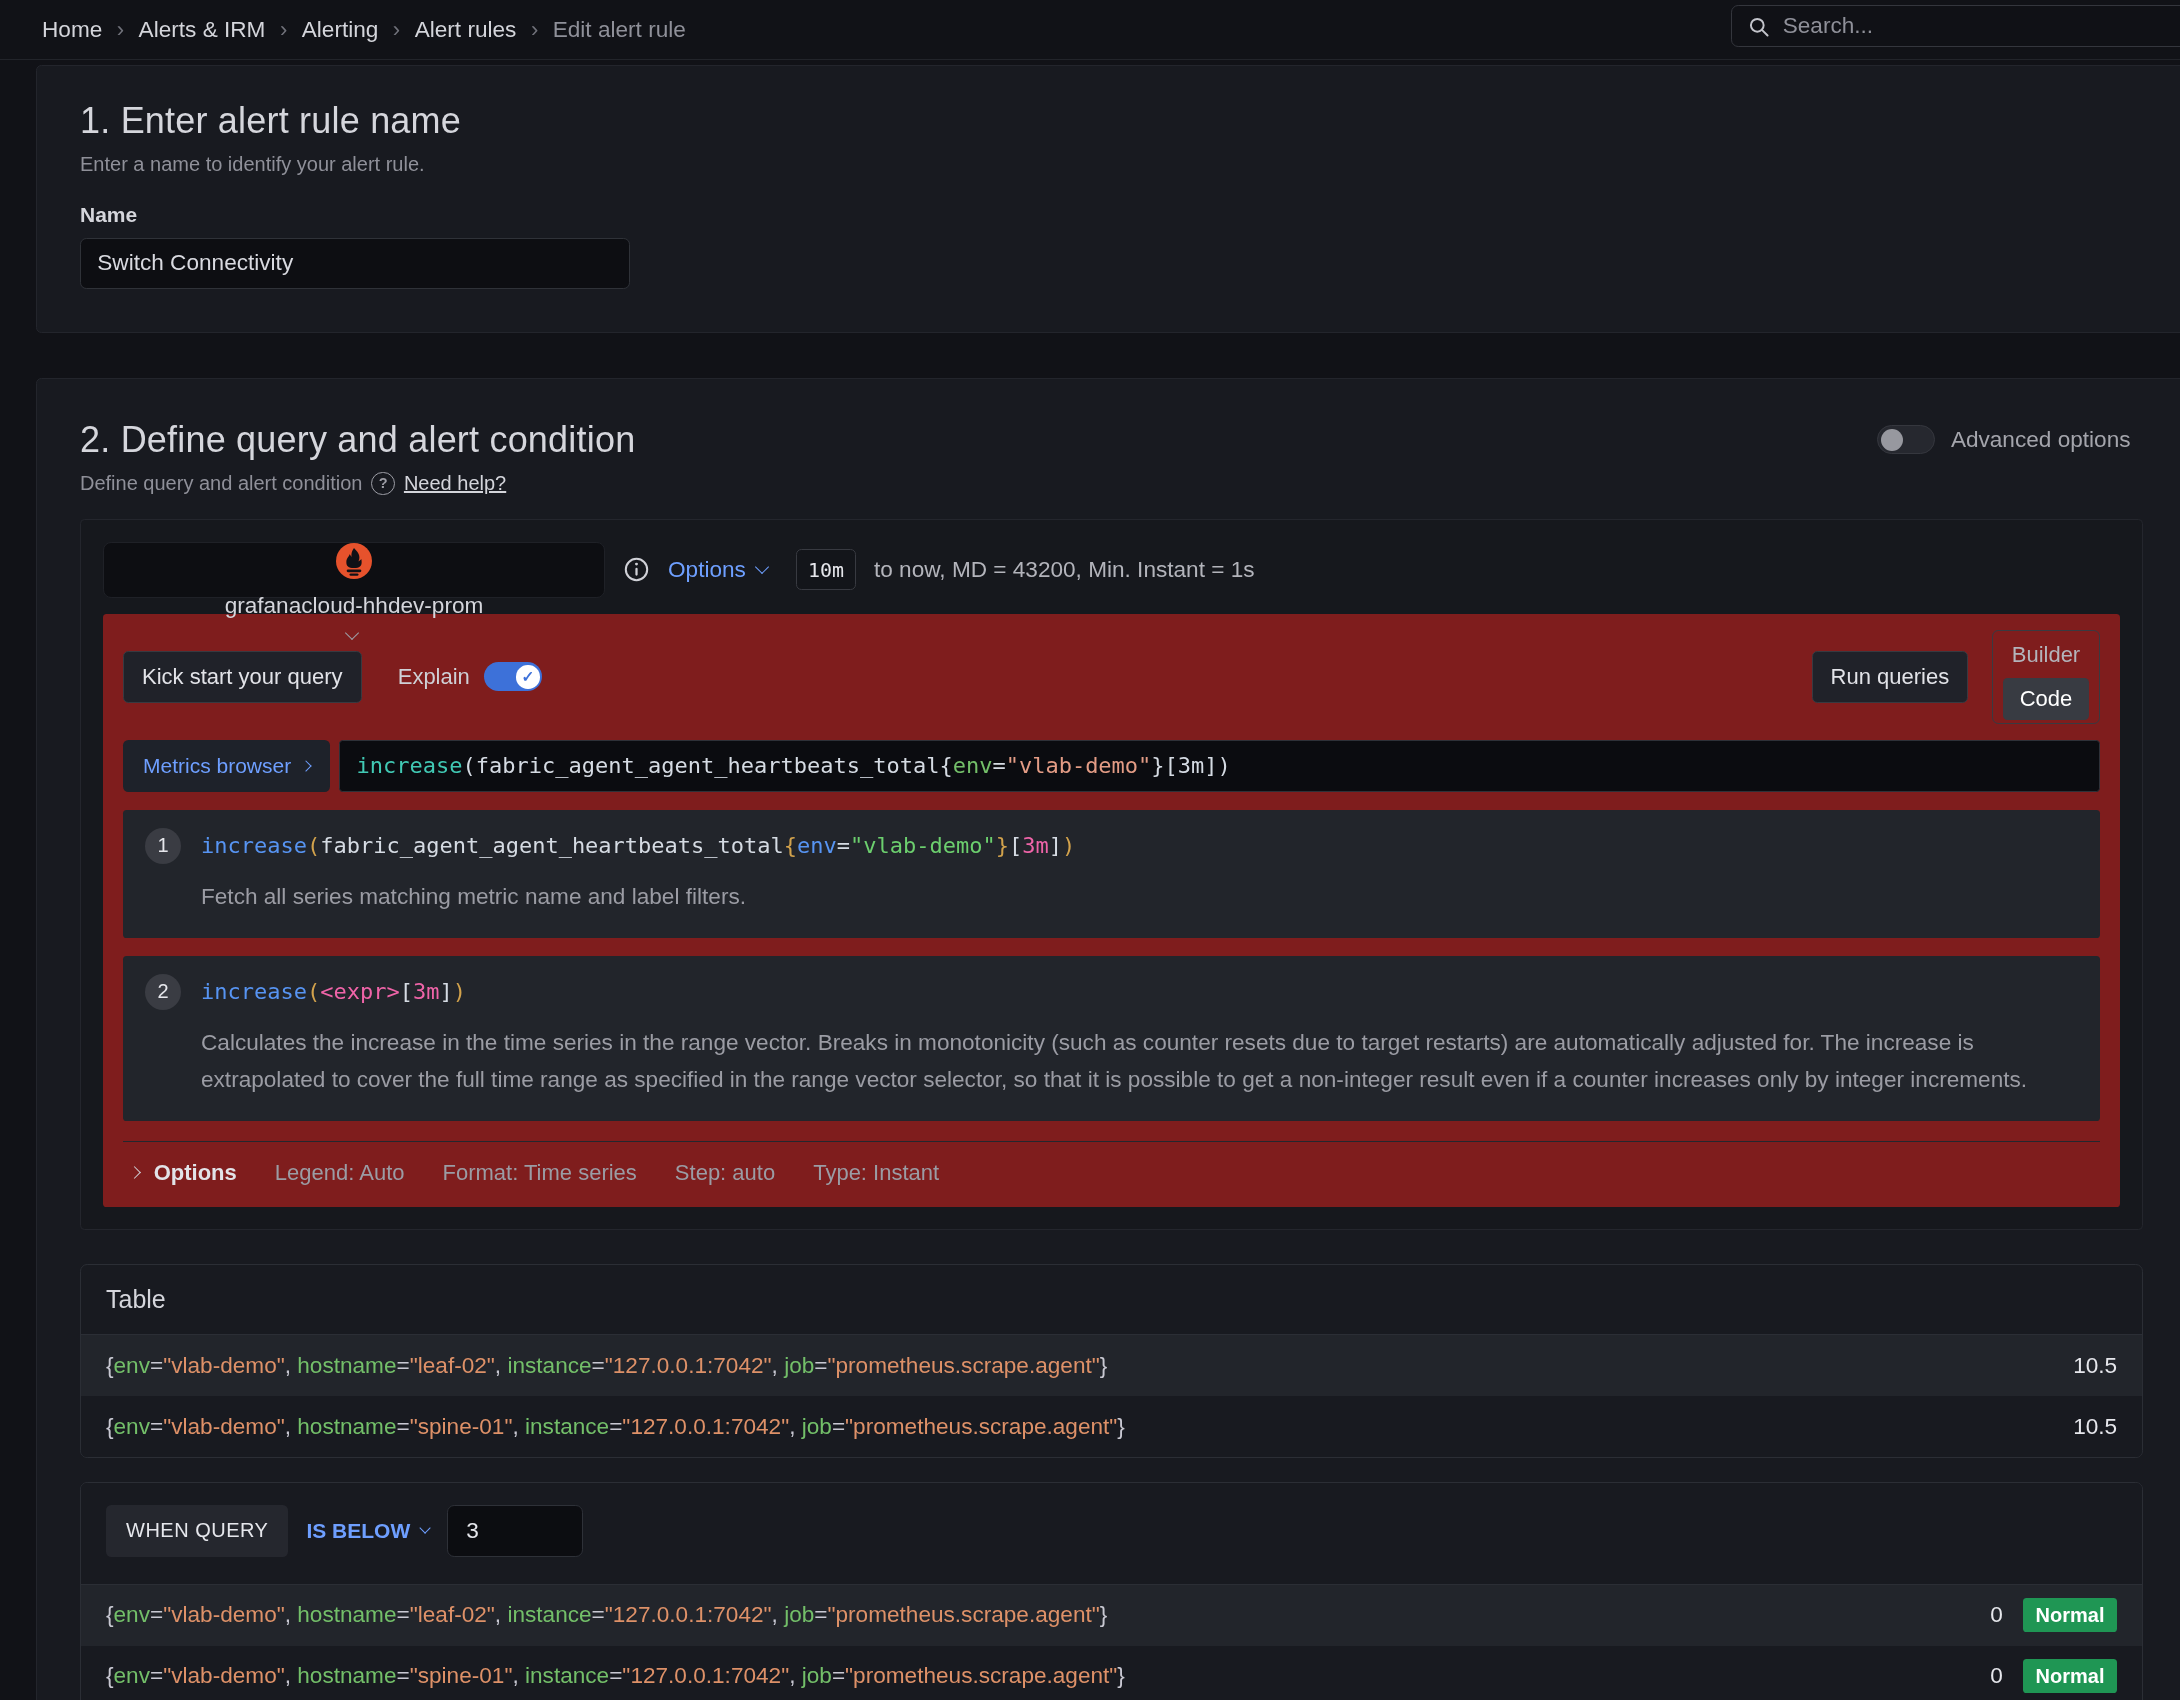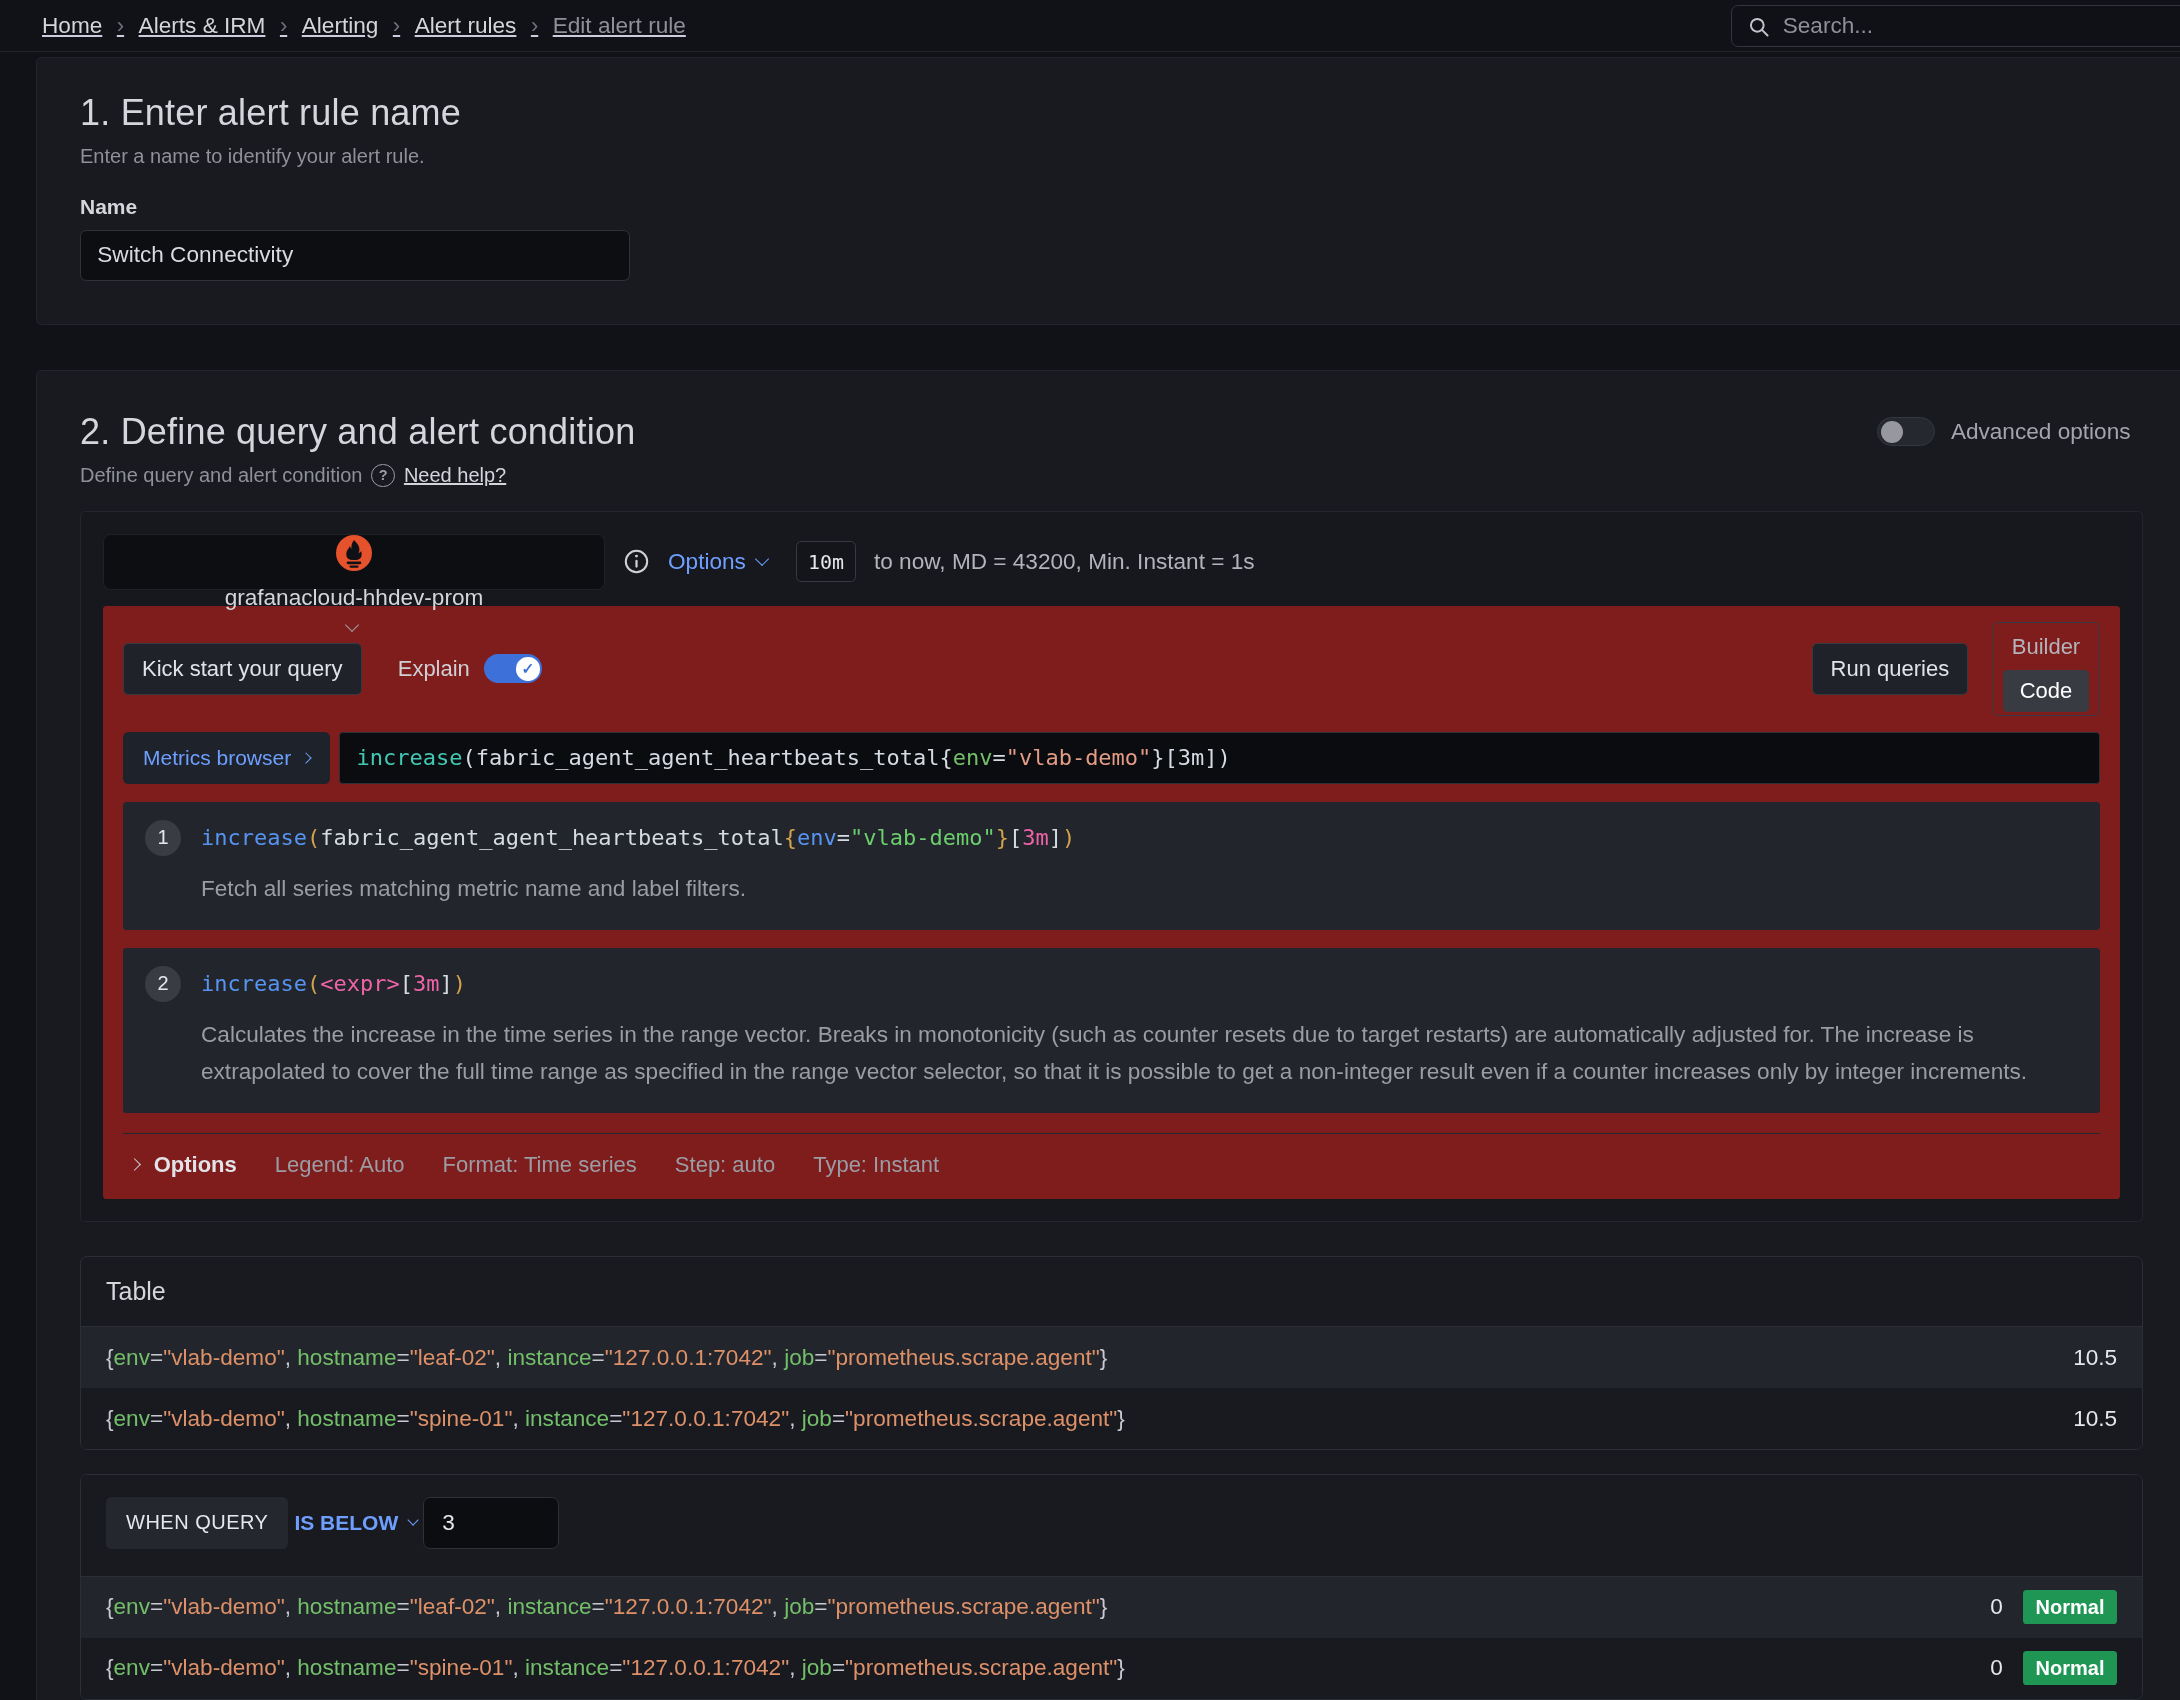--- a/index.html
+++ b/index.html
@@ -6,27 +6,26 @@
   html,body { width: 2180px; height: 1701px; }
   body {
     background: #111217;
     color: #ccccdc;
     font-family: "Liberation Sans", sans-serif;
     overflow: hidden;
     position: relative;
   }
   
   .topnav {
-    height: 52px;
+    height: 60px;
     display: flex; align-items: center;
     padding-left: 42px;
     border-bottom: 0.9px solid #22242a;
     position: relative;
     background: #111217;
-    text-decoration: underline;
   }
   .crumbs { display: flex; align-items: center; gap: 14.5px; font-size: 22.6px; }
   .crumb { color: #d4d5db; cursor: pointer; }
   .crumb.current { color: #8f9099; cursor: default; }
   .crumb-sep { color: #70717a; font-size: 22px; }
   .searchbox {
     position: absolute; left: 1731px; top: 5.4px;
     width: 488px; height: 42px;
     background: #101116;
     border: 0.9px solid #34363d;
@@ -151,21 +150,21 @@
   .prow.light { background: #22252b; }
   .prow.dark { background: #181a20; }
   .labels { flex: 1; }
   .lb-p { color: #c8c8d2; }
   .lb-k { color: #73bf69; }
   .lb-v { color: #de9168; }
   .pval { color: #e6e7ec; font-weight: 500; }
   .state-badge { margin-left: 20px; background: #1f9654; color: #ffffff; border-radius: 3.6px;
                  padding: 5.4px 12.7px; font-size: 20px; font-weight: 600; }
 
-  .cond-row { padding: 22px 25px 27px 25px; display: flex; align-items: center; gap: 6px; border-bottom: 0.9px solid #2b2e35; background: #181a20; }
+  .cond-row { padding: 22px 25px 27px 25px; display: flex; align-items: center; gap: 18px; border-bottom: 0.9px solid #2b2e35; background: #181a20; }
   .when-chip { background: #25272e; border-radius: 5.4px; padding: 14.5px 20px; font-size: 20px; font-weight: 500;
                color: #e6e7ec; letter-spacing: 0.5px; cursor: pointer; }
   .op-select { display: flex; align-items: center; gap: 11px; color: #6e9fff; font-size: 21px; font-weight: 700; cursor: pointer; }
   .thresh-input { width: 136px; height: 52px; background: #0c0d11; border: 0.9px solid #2e3138; border-radius: 7.2px;
                   color: #e6e7ec; font-size: 22.6px; padding: 0 18px; outline: none; font-family: "Liberation Sans", sans-serif; }
   .icon { flex: none; display: inline-flex; }
 </style>
 </head>
 <body>
 

